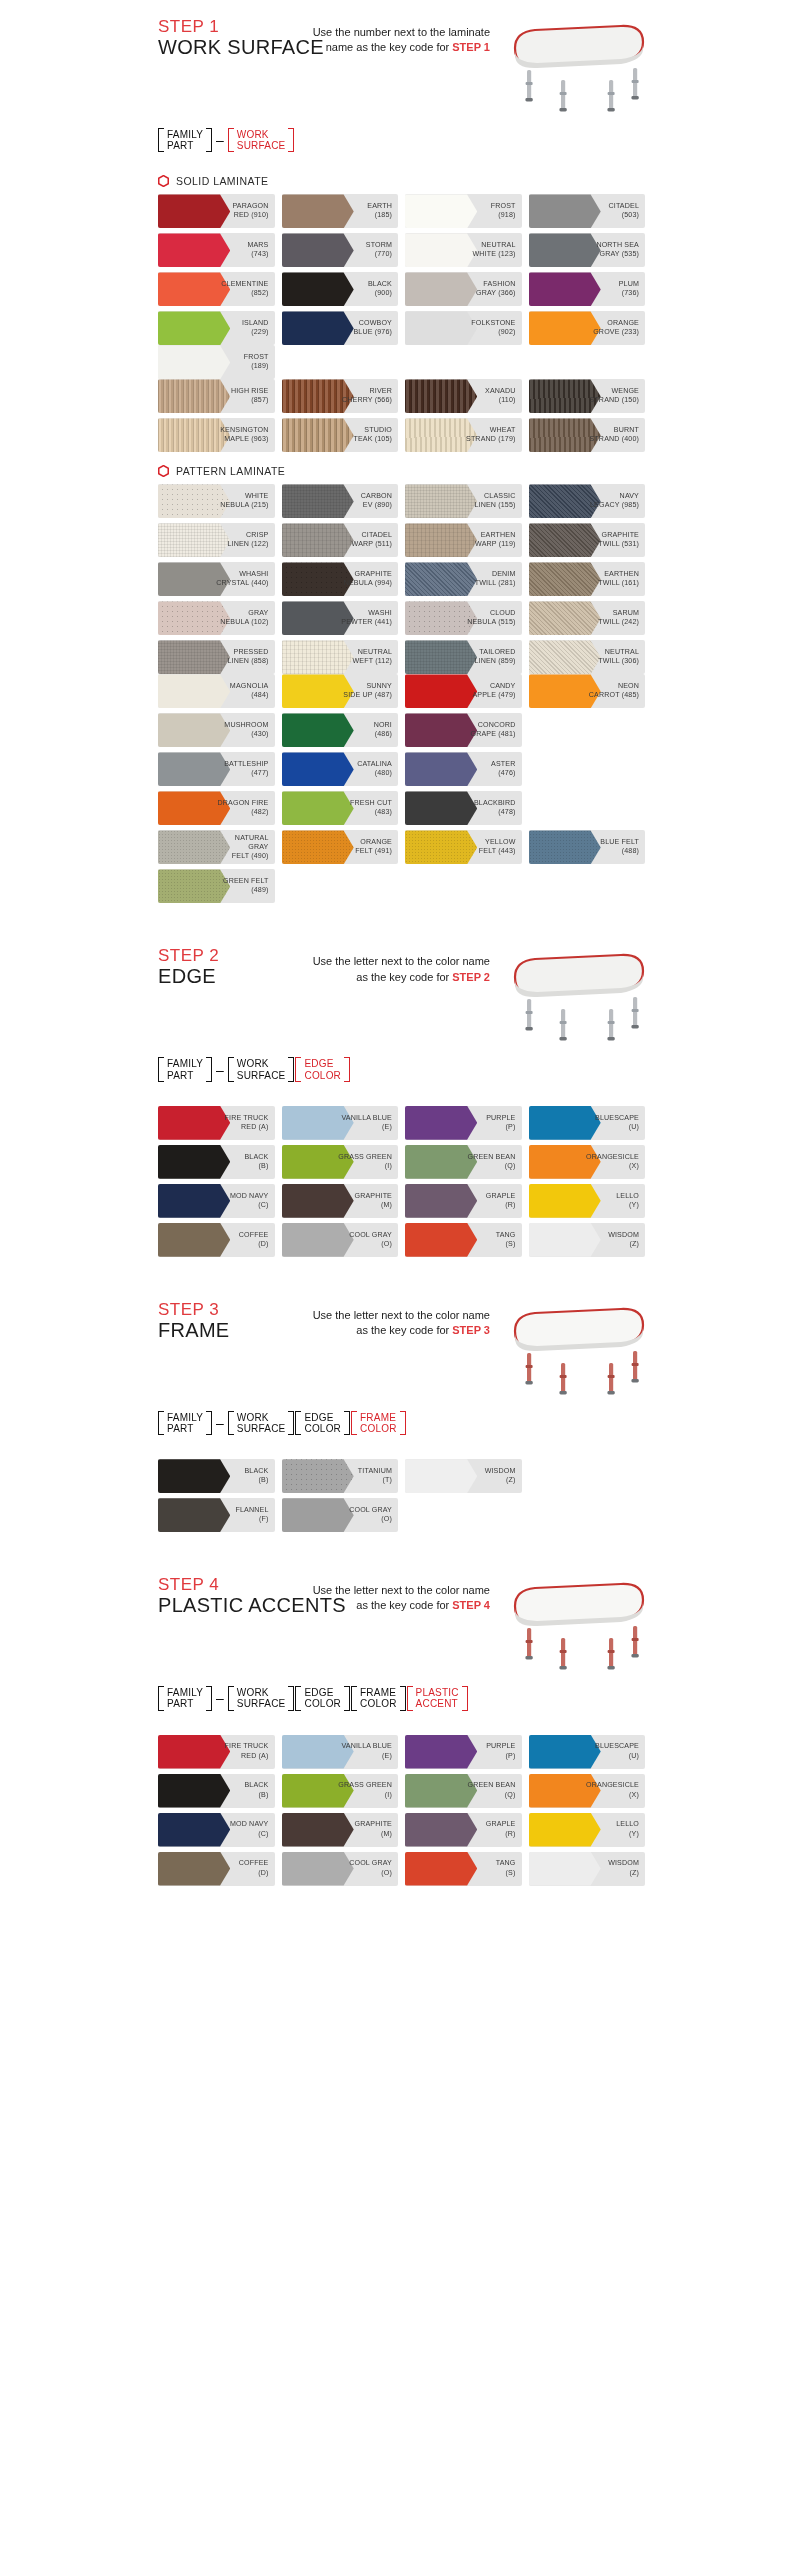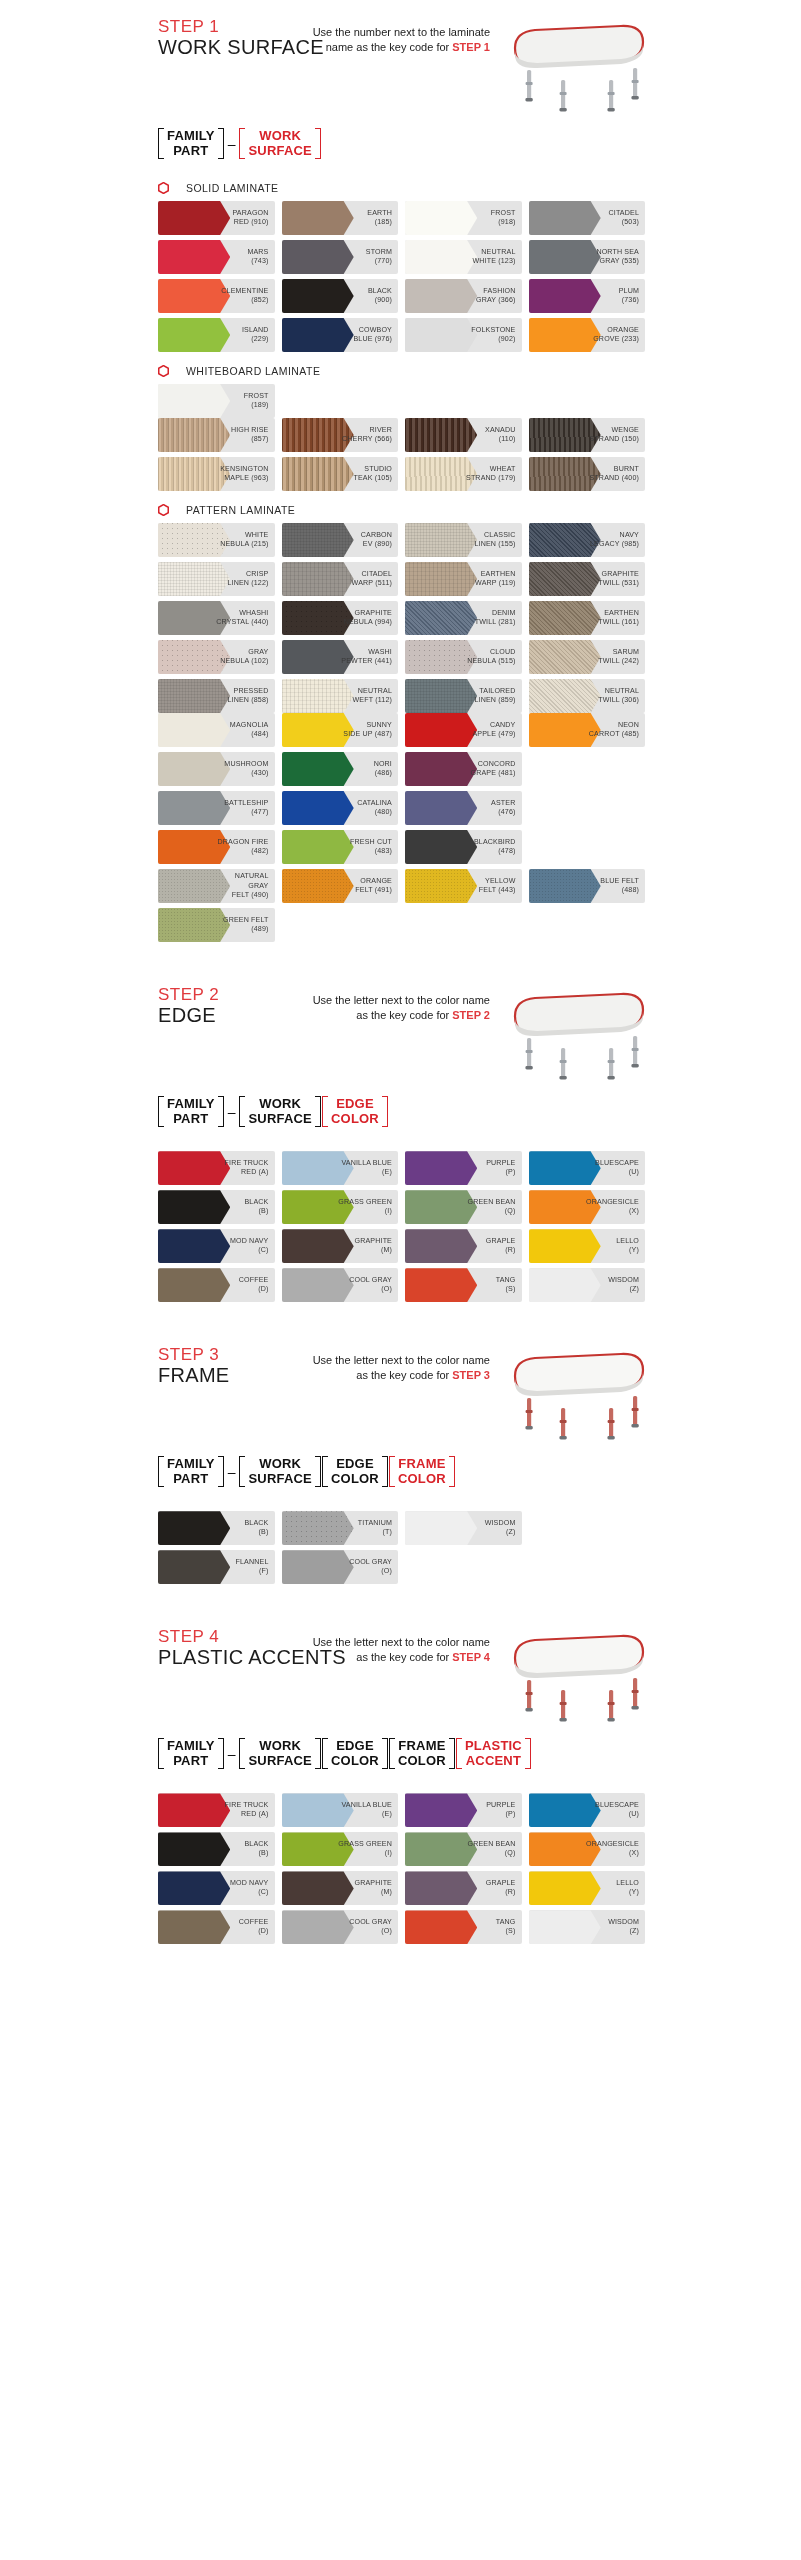--- a/index.html
+++ b/index.html
@@ -41,31 +41,31 @@
   .fgroup {
     display:flex; align-items:center; position:relative; padding:0 7px;
   }
   .fgroup:before, .fgroup:after {
     content:""; position:absolute; top:0; bottom:0; width:5px;
     border-top:1.4px solid currentColor; border-bottom:1.4px solid currentColor;
   }
   .fgroup:before { left:0; border-left:1.4px solid currentColor; }
   .fgroup:after { right:0; border-right:1.4px solid currentColor; }
   .fgroup .ftext {
-    font-size:13px; font-weight:700; line-height:1.12; text-align:center;
+    font-size:10px; font-weight:400; line-height:1.12; 
     letter-spacing:.2px; white-space:pre-line; padding:1px 2px;
   }
   .fgroup.black { color:#111; }
   .fgroup.red { color:#D8232A; }
   .fdash { display:flex; align-items:center; font-size:14px; color:#111;
            font-weight:400; padding:0 3px; }
 
   
   .cat-head {
-    display:flex; align-items:center; gap:17px;
+    display:flex; align-items:center; gap:7px;
     padding:13px 0 7px 8px;
   }
   .cat-hex { width:11px; height:12px; flex:0 0 auto; }
   .cat-label {
     font-size:10.5px; letter-spacing:.45px; color:#2a2a2a; font-weight:400;
   }
 
   
   .grid {
     display:grid; grid-template-columns:repeat(4, 1fr);
@@ -215,26 +215,20 @@
           </div>
           <div class="chip">
             <div class="color tex-none" style="background-color:#DEDEDE"></div>
             <div class="lbl">FOLKSTONE<br>(902)</div>
           </div>
           <div class="chip">
             <div class="color tex-none" style="background-color:#F7941E"></div>
             <div class="lbl">ORANGE<br>GROVE (233)</div>
           </div>
         </div>
-        <div class="cat-head">
-          <svg class="cat-hex" viewBox="0 0 12 13">
-            <polygon points="6,0.6 11.2,3.5 11.2,9.5 6,12.4 0.8,9.5 0.8,3.5" fill="none" stroke="#D8232A" stroke-width="1.7"></polygon>
-          </svg>
-          <span class="cat-label">WHITEBOARD LAMINATE</span>
-        </div>
         <div class="grid">
           <div class="chip">
             <div class="color tex-none" style="background-color:#F2F2EE"></div>
             <div class="lbl">FROST<br>(189)</div>
           </div>
         </div>
         <div class="grid">
           <div class="chip">
             <div class="color tex-wood" style="background-color:#C8A98A"></div>
             <div class="lbl">HIGH RISE<br>(857)</div>

